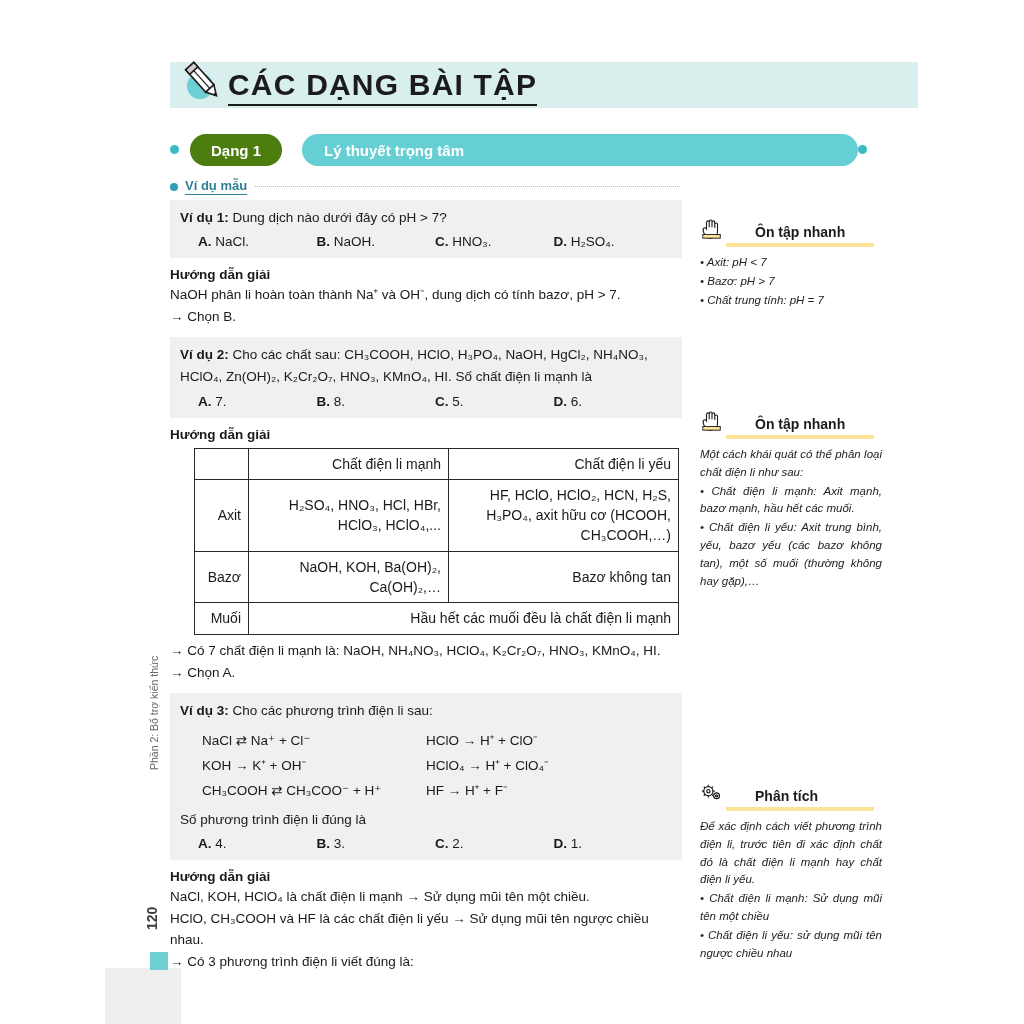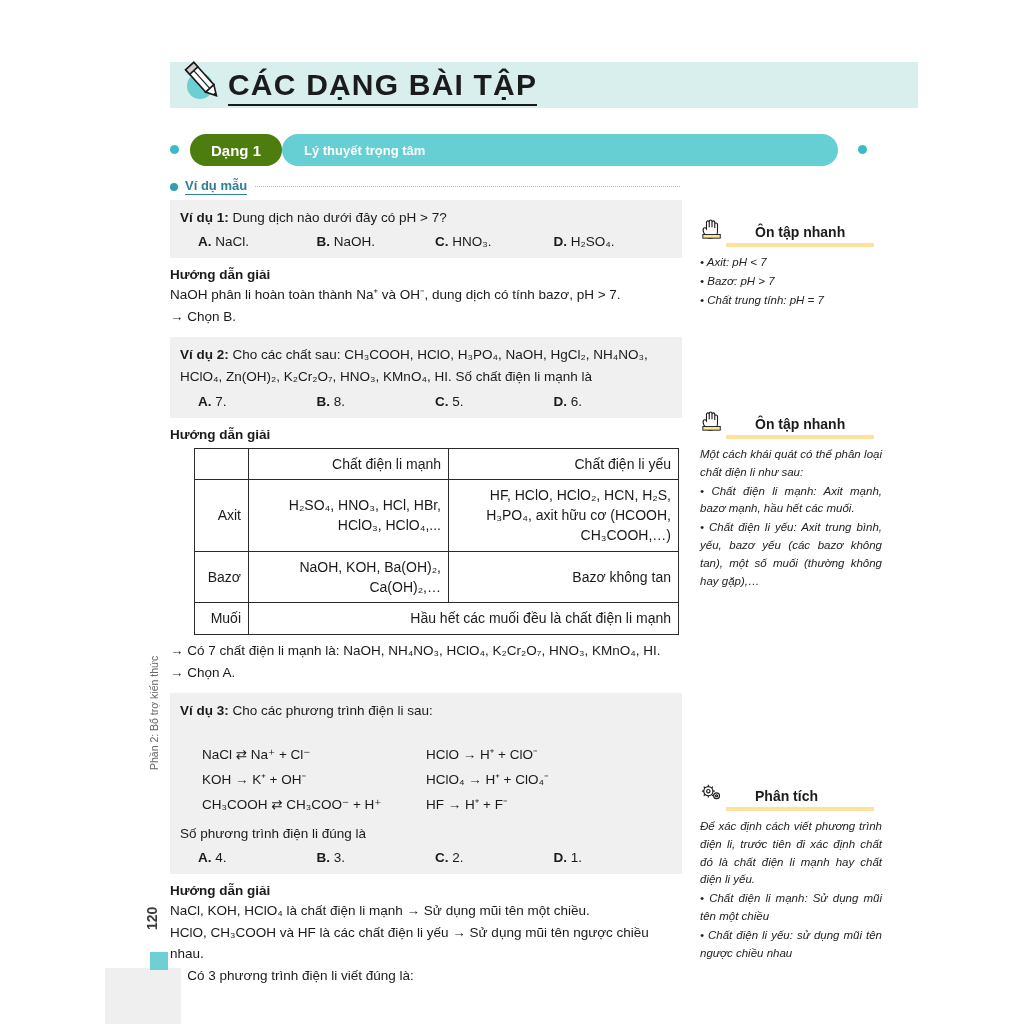--- a/index.html
+++ b/index.html
@@ -60,27 +60,27 @@
     height: 32px; min-width: 92px;
     background: #4d7c0f;
     border-radius: 16px;
     color: #fff;
     font-weight: bold;
     font-size: 15px;
     display: flex; align-items: center; justify-content: center;
     padding: 0 16px;
   }
   .dang-bar {
-    position: absolute; left: 112px; top: 0;
+    position: absolute; left: 132px; top: 0;
     width: 556px; height: 32px;
     background: #66cfd4;
     border-radius: 16px;
     color: #fff;
     font-weight: bold;
-    font-size: 13px;
+    font-size: 15px;
     display: flex; align-items: center;
     padding-left: 22px;
   }
 
   
   .vdm-row {
     position: absolute; left: 170px; top: 178px; width: 510px;
     display: flex; align-items: center;
   }
   .vdm-dot {
@@ -131,21 +131,21 @@
     border: 1px solid #2a2a2a;
     padding: 5px 7px;
     vertical-align: middle;
     line-height: 1.45;
   }
   td.c1 { width: 54px; }
   td.c2 { width: 200px; }
 
   
   .eq-grid {
-    display: flex; margin-top: 22px; justify-content: flex-end;
+    display: flex; margin-top: 8px; justify-content: flex-end;
   }
   .eq-col { width: 50%; }
   .eq-col.left { padding-left: 22px; }
   .eq-line { line-height: 1.85; white-space: nowrap; }
 
   
   .side {
     position: absolute;
     left: 700px;
     width: 182px;

